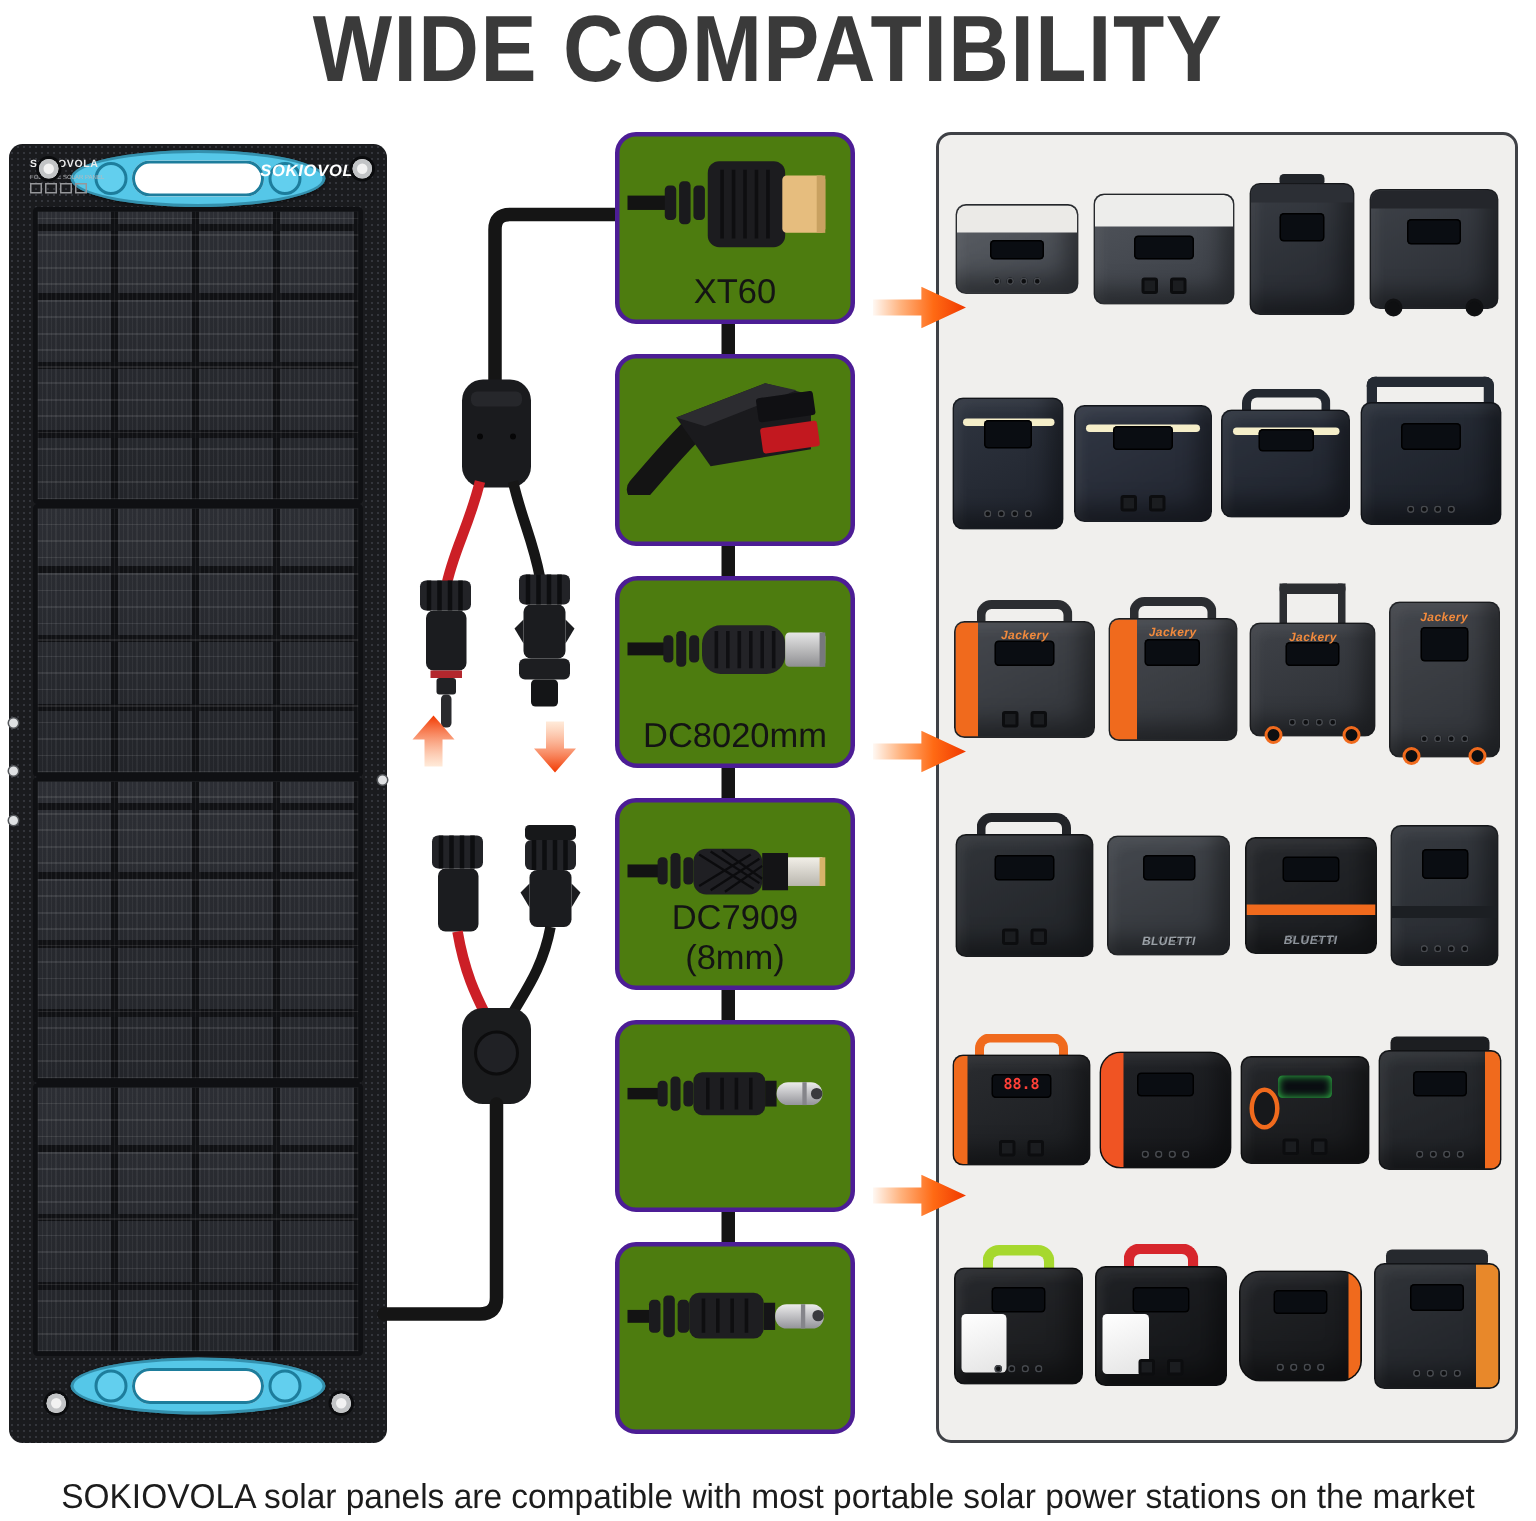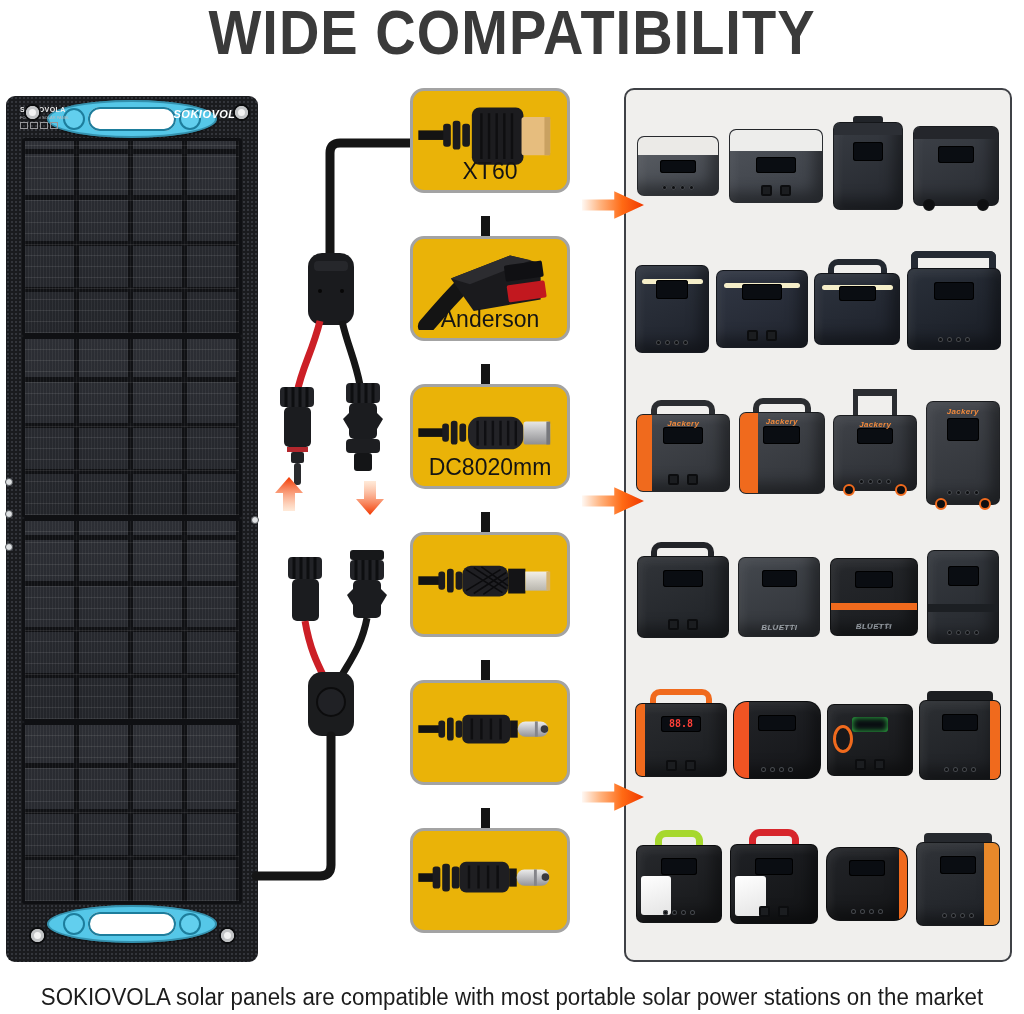--- a/index.html
+++ b/index.html
@@ -38,22 +38,22 @@
   .panel-brand{position:absolute;top:12px;right:14px;color:#fff;font-style:italic;
           font-weight:bold;font-size:11px;letter-spacing:.5px;}
   .panel-label{position:absolute;top:10px;left:14px;color:#ececec;line-height:1.25;}
   .panel-label .l1{font-size:7px;font-weight:bold;letter-spacing:.4px;}
   .panel-label .l2{font-size:4px;color:#b9babd;}
   .panel-label .icons{margin-top:2px;}
   .panel-label .icons span{display:inline-block;width:6px;height:5px;border:1px solid #96979a;
           margin-right:2px;vertical-align:top;}
 
   
-  .conn-box{position:absolute;left:410px;width:160px;height:105px;background:#eab308;
-            border:3px solid #a3a3a3;border-radius:14px;box-sizing:border-box;}
+  .conn-box{position:absolute;left:410px;width:160px;height:128px;background:#4d7c0f;
+            border:3px solid #4c1d95;border-radius:14px;box-sizing:border-box;}
   .conn-art{position:absolute;top:4px;left:2px;right:2px;height:88px;display:flex;
             align-items:center;justify-content:center;}
   .conn-label{position:absolute;bottom:5px;width:100%;text-align:center;font-size:23px;
             color:#141414;}
   .stub{position:absolute;left:481px;width:9px;background:#141414;}
   .arrow{position:absolute;left:582px;width:62px;height:30px;z-index:5;
          clip-path:polygon(0 32%,52% 32%,52% 4%,100% 50%,52% 96%,52% 68%,0 68%);
          background:linear-gradient(90deg,rgba(255,221,194,0.2) 0%,#ffb27d 30%,#ff6a14 65%,#f03800 100%);}
 
   
@@ -238,21 +238,20 @@
         <svg width="150" height="86" viewBox="0 0 150 90">
           <path d="M8 86 C22 70 30 60 44 46" stroke="#141414" stroke-width="17" fill="none" stroke-linecap="round"></path>
           <path d="M34 36 L96 12 L128 20 L128 58 L58 70 Z" fill="#1a1a1d"></path>
           <path d="M34 36 L96 12 L118 17 L54 42 Z" fill="#2c2c30"></path>
           <g transform="rotate(-8 110 40)">
             <rect x="92" y="20" width="40" height="17" rx="2" fill="#101013"></rect>
             <rect x="92" y="41" width="40" height="18" rx="2" fill="#c2181f"></rect>
           </g>
         </svg>
       </div>
-      <div class="conn-label">Anderson</div>
     </div>
     <div class="stub" style="top: 364px; height: 20px;"></div>
     <div class="conn-box" style="top: 384px; border-radius: 15px;">
       <div class="conn-art">
         <svg width="150" height="86" viewBox="0 0 150 90">
           <defs>
             <linearGradient id="m8020" x1="0" y1="0" x2="0" y2="1">
               <stop offset="0" stop-color="#e6e6e6"></stop>
               <stop offset="1" stop-color="#8f8f92"></stop>
             </linearGradient>
@@ -284,20 +283,21 @@
           <rect x="21" y="33" width="7" height="19" rx="3" fill="#1b1b1e"></rect>
           <rect x="30" y="30" width="7" height="25" rx="3" fill="#1b1b1e"></rect>
           <rect x="39" y="33" width="7" height="19" rx="3" fill="#1b1b1e"></rect>
           <rect x="46" y="27" width="48" height="32" rx="9" fill="#1f1f23"></rect>
           <path d="M50 31l38 24M58 29l34 22M66 28l28 20M50 53l36-22M58 56l34-22M68 57l26-18" stroke="#0b0b0d" stroke-width="1.6"></path>
           <rect x="94" y="30" width="18" height="26" fill="#141416"></rect>
           <rect x="112" y="33" width="24" height="20" fill="url(#m7909)"></rect>
           <rect x="134" y="33" width="4" height="20" fill="#d7b36a"></rect>
         </svg>
       </div>
+      <div class="conn-label">DC7909 (8mm)</div>
     </div>
     <div class="stub" style="top: 660px; height: 20px;"></div>
     <div class="conn-box" style="top: 680px;">
       <div class="conn-art">
         <svg width="150" height="86" viewBox="0 0 150 90">
           <defs>
             <linearGradient id="m5521" x1="0" y1="0" x2="0" y2="1">
               <stop offset="0" stop-color="#ececec"></stop>
               <stop offset="1" stop-color="#94949a"></stop>
             </linearGradient>

